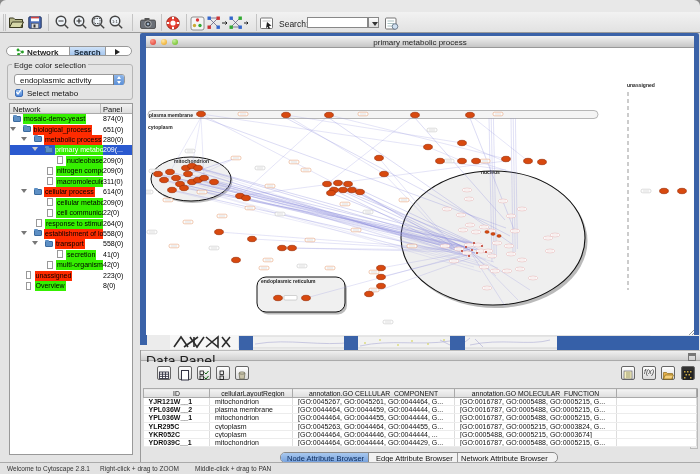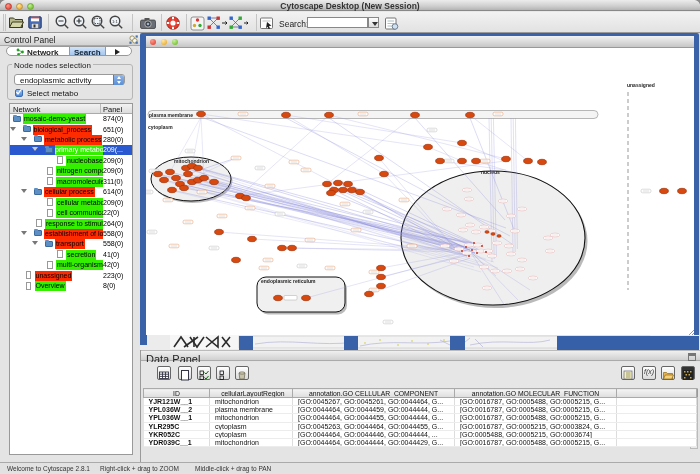--- a/index.html
+++ b/index.html
@@ -10,37 +10,31 @@
 .tsep { position:absolute; top:2px; height:17px; width:1px; background:#c4c4c4; }
 .status { position:absolute; left:0; top:462px; width:700px; height:12px; background:#e2e2e2; border-top:1px solid #aaa; font-size:6.5px; color:#333; }
 .cp { position:absolute; left:0; top:33px; width:141px; height:429px; background:#e4e4e4; border-right:1px solid #9a9a9a; }
 .cphead { position:absolute; left:0; top:0; width:141px; height:13px; background:linear-gradient(#f0f0f0,#d2d2d2); border-bottom:1px solid #aaa; font-size:8.5px; color:#222; }
 .seg { position:absolute; left:6px; top:13px; width:126px; height:10px; border:1px solid #999; border-radius:5px; background:#fff; overflow:hidden; }
 .groupbox { position:absolute; left:7px; top:31px; width:126px; height:36px; border:1px solid #b5b5b5; border-radius:3px; }
 .combo { position:absolute; left:6px; top:9px; width:111px; height:11px; background:#fff; border:1px solid #999; border-radius:3px; font-size:8px; color:#111; }
 .tree { position:absolute; left:9px; top:70px; width:124px; height:352px; background:#fff; border:1px solid #999; overflow:hidden; }
 .treehead { position:absolute; left:0; top:0; width:124px; height:9.5px; background:linear-gradient(#f2f2f2,#ddd); border-bottom:1px solid #aaa; font-size:7.5px; color:#111; }
 .dp { position:absolute; left:141px; top:350px; width:559px; height:112px; background:#e4e4e4; }
-.dphead { position:absolute; left:0; top:0; width:559px; height:11px; background:linear-gradient(#f0f0f0,#d0d0d0); border-bottom:1px solid #aaa; border-top:1px solid #bbb; font-size:11px; color:#222; }
+.dphead { position:absolute; left:0; top:0; width:559px; height:11px; background:linear-gradient(#f0f0f0,#d0d0d0); border-bottom:1px solid #aaa; border-top:1px solid #bbb; font-size:14px; color:#222; }
 .dicon { position:absolute; top:0; width:14px; height:14px; border:1px solid #666; border-radius:2px; background:linear-gradient(#ffffff,#dadada); }
 table.data { position:absolute; left:2px; top:38px; width:553px; border-collapse:collapse; table-layout:fixed; font-size:7px; }
 table.data th { background:linear-gradient(#f4f4f4,#ddd); border:0.5px solid #aaa; font-weight:normal; font-size:6.8px; height:9px; padding:0; color:#111; overflow:hidden; white-space:nowrap; }
 table.data td { border-right:0.5px solid #ddd; border-bottom:0.5px solid #ececec; height:8.2px; padding:0 0 0 5px; white-space:nowrap; overflow:hidden; color:#111; background:#fff; }
 table.data td.c1 { width:66px; } table.data td.c2 { width:83px; } table.data td.c3 { width:162px; } table.data td.c4 { width:162px; } table.data td.c5 { width:80px; }
 .tabseg { position:absolute; left:139px; top:102px; height:11px; border:1px solid #8a8a8a; border-radius:5px; background:#f2f2f2; font-size:7.5px; color:#111; overflow:hidden; }
 </style></head>
 <body>
 <div id="app">
 
-<div class="titlebar">
-  <div class="light" style="left:4.5px;background:radial-gradient(circle at 35% 30%,#ff9a8a,#ec6255 55%,#d33c2f);border:0.5px solid #b93c30"></div>
-  <div class="light" style="left:16.2px;background:radial-gradient(circle at 35% 30%,#ffe9a8,#f5bf4f 55%,#dd9f2e);border:0.5px solid #c09339"></div>
-  <div class="light" style="left:27.4px;background:radial-gradient(circle at 35% 30%,#c6f1a0,#8ed04e 55%,#6cb32d);border:0.5px solid #71a83c"></div>
-  <div class="titletext">Cytoscape Desktop (New Session)</div>
-</div>
 
 <div class="toolbar">
   <div class="tsep" style="left:2.5px"></div>
       <div class="tsep" style="left:4.5px"></div>
 
   <svg style="position:absolute;left:8px;top:4px" width="16" height="13" viewBox="0 0 16 13">
     <path d="M1.5 2 h4 l1.5 1.5 h7.5 v8 h-13 z" fill="#b8b98c" stroke="#3a3a20" stroke-width="1"></path>
     <path d="M1.5 11.5 l2.8-5.5 h11.2 l-2.8 5.5 z" fill="#d6d7a8" stroke="#3a3a20" stroke-width="1"></path>
   </svg>
 
@@ -144,45 +138,35 @@
     <g stroke="#8aa" stroke-width="0.7">
           <line x1="3.5" y1="5" x2="10" y2="5"></line>
           <line x1="3.5" y1="7.5" x2="10" y2="7.5"></line>
           <line x1="3.5" y1="10" x2="10" y2="10"></line>
         </g>
     <circle cx="11" cy="10.5" r="2.8" fill="#cfe0f0" stroke="#567" stroke-width="0.8"></circle>
   </svg>
 </div>
 
 <div class="cp">
-  <div class="cphead">
-        <span style="position:absolute;left:4px;top:2px">Control Panel</span>
-    <svg style="position:absolute;right:3px;top:1.5px" width="9" height="9" viewBox="0 0 9 9">
-          <circle cx="3.2" cy="3.2" r="2.3" fill="#eef4fb" stroke="#9a8c50" stroke-width="0.9"></circle>
-          <circle cx="5.8" cy="5.8" r="2.3" fill="#f5f9fd" stroke="#9a8c50" stroke-width="0.9"></circle>
-          <rect x="6.6" y="0.4" width="2.2" height="2.2" fill="#4a72aa"></rect>
-          <rect x="0.4" y="6.6" width="2.2" height="2.2" fill="#4a72aa"></rect>
-          <rect x="6.6" y="6.6" width="2.2" height="2.2" fill="#4a72aa"></rect>
-        </svg>
-  </div>
   <div class="seg">
     <div style="position:absolute;left:62px;top:0;width:37px;height:10px;background:linear-gradient(#cfe2f8,#9cc1ee);border-left:1px solid #999;border-right:1px solid #999"></div>
     <div style="position:absolute;left:99px;top:0;width:27px;height:10px"></div>
     <svg style="position:absolute;left:9px;top:1px" width="9" height="8" viewBox="0 0 9 8">
           <circle cx="2" cy="2" r="1.4" fill="#2a2"></circle>
           <circle cx="6.5" cy="4" r="1.4" fill="#2a2"></circle>
           <circle cx="2.5" cy="6.5" r="1.4" fill="#2a2"></circle>
           <path d="M2 2 L6.5 4 L2.5 6.5" stroke="#383" stroke-width="0.7" fill="none"></path>
         </svg>
     <div style="position:absolute;left:20px;top:0.5px;font-size:8px;font-weight:bold;color:#222">Network</div>
     <div style="position:absolute;left:67px;top:0.5px;font-size:8px;font-weight:bold;color:#123">Search</div>
     <div style="position:absolute;left:108px;top:2px;width:0;height:0;border-top:3px solid transparent;border-bottom:3px solid transparent;border-left:5px solid #222"></div>
   </div>
   <div class="groupbox">
-    <div style="position:absolute;left:4px;top:-4px;background:#e4e4e4;padding:0 2px;font-size:8px;color:#222">Node nodes selection</div>
+    <div style="position:absolute;left:4px;top:-4px;background:#e4e4e4;padding:0 2px;font-size:8px;color:#222">Edge color selection</div>
     <div class="combo">
       <span style="position:absolute;left:5px;top:1px">endoplasmic activity</span>
       <div style="position:absolute;right:0;top:0;width:11px;height:9.5px;background:linear-gradient(#8fb7ea,#5a8ed6);border-left:1px solid #777;border-radius:0 2px 2px 0">
         <div style="position:absolute;left:2.5px;top:1px;width:0;height:0;border-left:2.5px solid transparent;border-right:2.5px solid transparent;border-bottom:3px solid #fff"></div>
         <div style="position:absolute;left:2.5px;top:5.5px;width:0;height:0;border-left:2.5px solid transparent;border-right:2.5px solid transparent;border-top:3px solid #fff"></div>
       </div>
     </div>
     <div style="position:absolute;left:7px;top:24px;width:8px;height:8px;background:linear-gradient(#9cc2f0,#4f86d8);border:1px solid #3a6cb4;border-radius:2px">
       <svg width="8" height="8" viewBox="0 0 8 8" style="position:absolute;left:-1px;top:-2px">
             <path d="M1.5 4 L3 6 L6.5 1" stroke="#fff" stroke-width="1.3" fill="none"></path>
@@ -335,20 +319,21 @@
     <rect x="310" y="2" width="15" height="14" fill="#3a62a8"></rect>
     <rect x="417" y="2" width="341" height="14" fill="#3660a8"></rect>
   </svg>
 </div>
 
 <div style="position:absolute;left:140px;top:33px;width:559px;height:302px;background:#3a62a8;border-radius:2px 2px 0 0">
   <div style="position:absolute;left:6px;top:3px;right:5px;height:12px;background:linear-gradient(#f2f2f2,#c6c6c6);border-bottom:1px solid #999">
     <div class="light" style="left:3.5px;top:2.5px;width:6.5px;height:6.5px;background:radial-gradient(circle at 35% 30%,#ff9a8a,#ec6255 55%,#d33c2f)"></div>
     <div class="light" style="left:14.5px;top:2.5px;width:6.5px;height:6.5px;background:radial-gradient(circle at 35% 30%,#ffe9a8,#f5bf4f 55%,#dd9f2e)"></div>
     <div class="light" style="left:25.5px;top:2.5px;width:6.5px;height:6.5px;background:radial-gradient(circle at 35% 30%,#c6f1a0,#8ed04e 55%,#6cb32d)"></div>
+    <div style="position:absolute;left:0;right:0;top:1.5px;text-align:center;font-size:8px;color:#222">primary metabolic process</div>
   </div>
 </div>
 <svg style="position:absolute;left:146px;top:48px" width="548" height="287" viewBox="146 48 548 287">
 <rect x="146" y="48" width="548" height="287" fill="#ffffff"></rect>
 
 <ellipse cx="493" cy="238" rx="92" ry="67" fill="#666" opacity="0.45" transform="translate(2.5,3)"></ellipse>
 <ellipse cx="493" cy="238" rx="92" ry="67" fill="#efefef" stroke="#111" stroke-width="1.1"></ellipse>
 <text x="481" y="174" font-size="5" font-weight="bold" fill="#222">nucleus</text>
 
 <ellipse cx="191" cy="179" rx="40" ry="22" fill="#555" opacity="0.4" transform="translate(1.5,2)"></ellipse>
@@ -777,20 +762,27 @@
           </tr>
 <tr>
             <td class="c1"><b>YDR039C__1</b></td>
             <td class="c2">mitochondrion</td>
             <td class="c3">[GO:0044464, GO:0044444, GO:0044429, G...</td>
             <td class="c4">[GO:0016787, GO:0005488, GO:0005215, G...</td>
             <td class="c5"></td>
           </tr>
   </tbody>
       </table>
+  <div class="tabseg" style="width:278px">
+    <div style="position:absolute;left:0;top:0;width:88px;height:10px;background:linear-gradient(#a8c8ee,#739fdd);border-right:1px solid #888"></div>
+    <div style="position:absolute;left:88px;top:0;width:89px;height:10px;border-right:1px solid #999"></div>
+    <span style="position:absolute;left:6px;top:1px;color:#0a2a5a">Node Attribute Browser</span>
+    <span style="position:absolute;left:95px;top:1px">Edge Attribute Browser</span>
+    <span style="position:absolute;left:180px;top:1px">Network Attribute Browser</span>
+  </div>
 </div>
 
 <div class="status">
   <span style="position:absolute;left:7px;top:2px">Welcome to Cytoscape 2.8.1</span>
   <span style="position:absolute;left:100px;top:2px">Right-click + drag to ZOOM</span>
   <span style="position:absolute;left:195px;top:2px">Middle-click + drag to PAN</span>
 </div>
 
 </div>
 </body></html>

